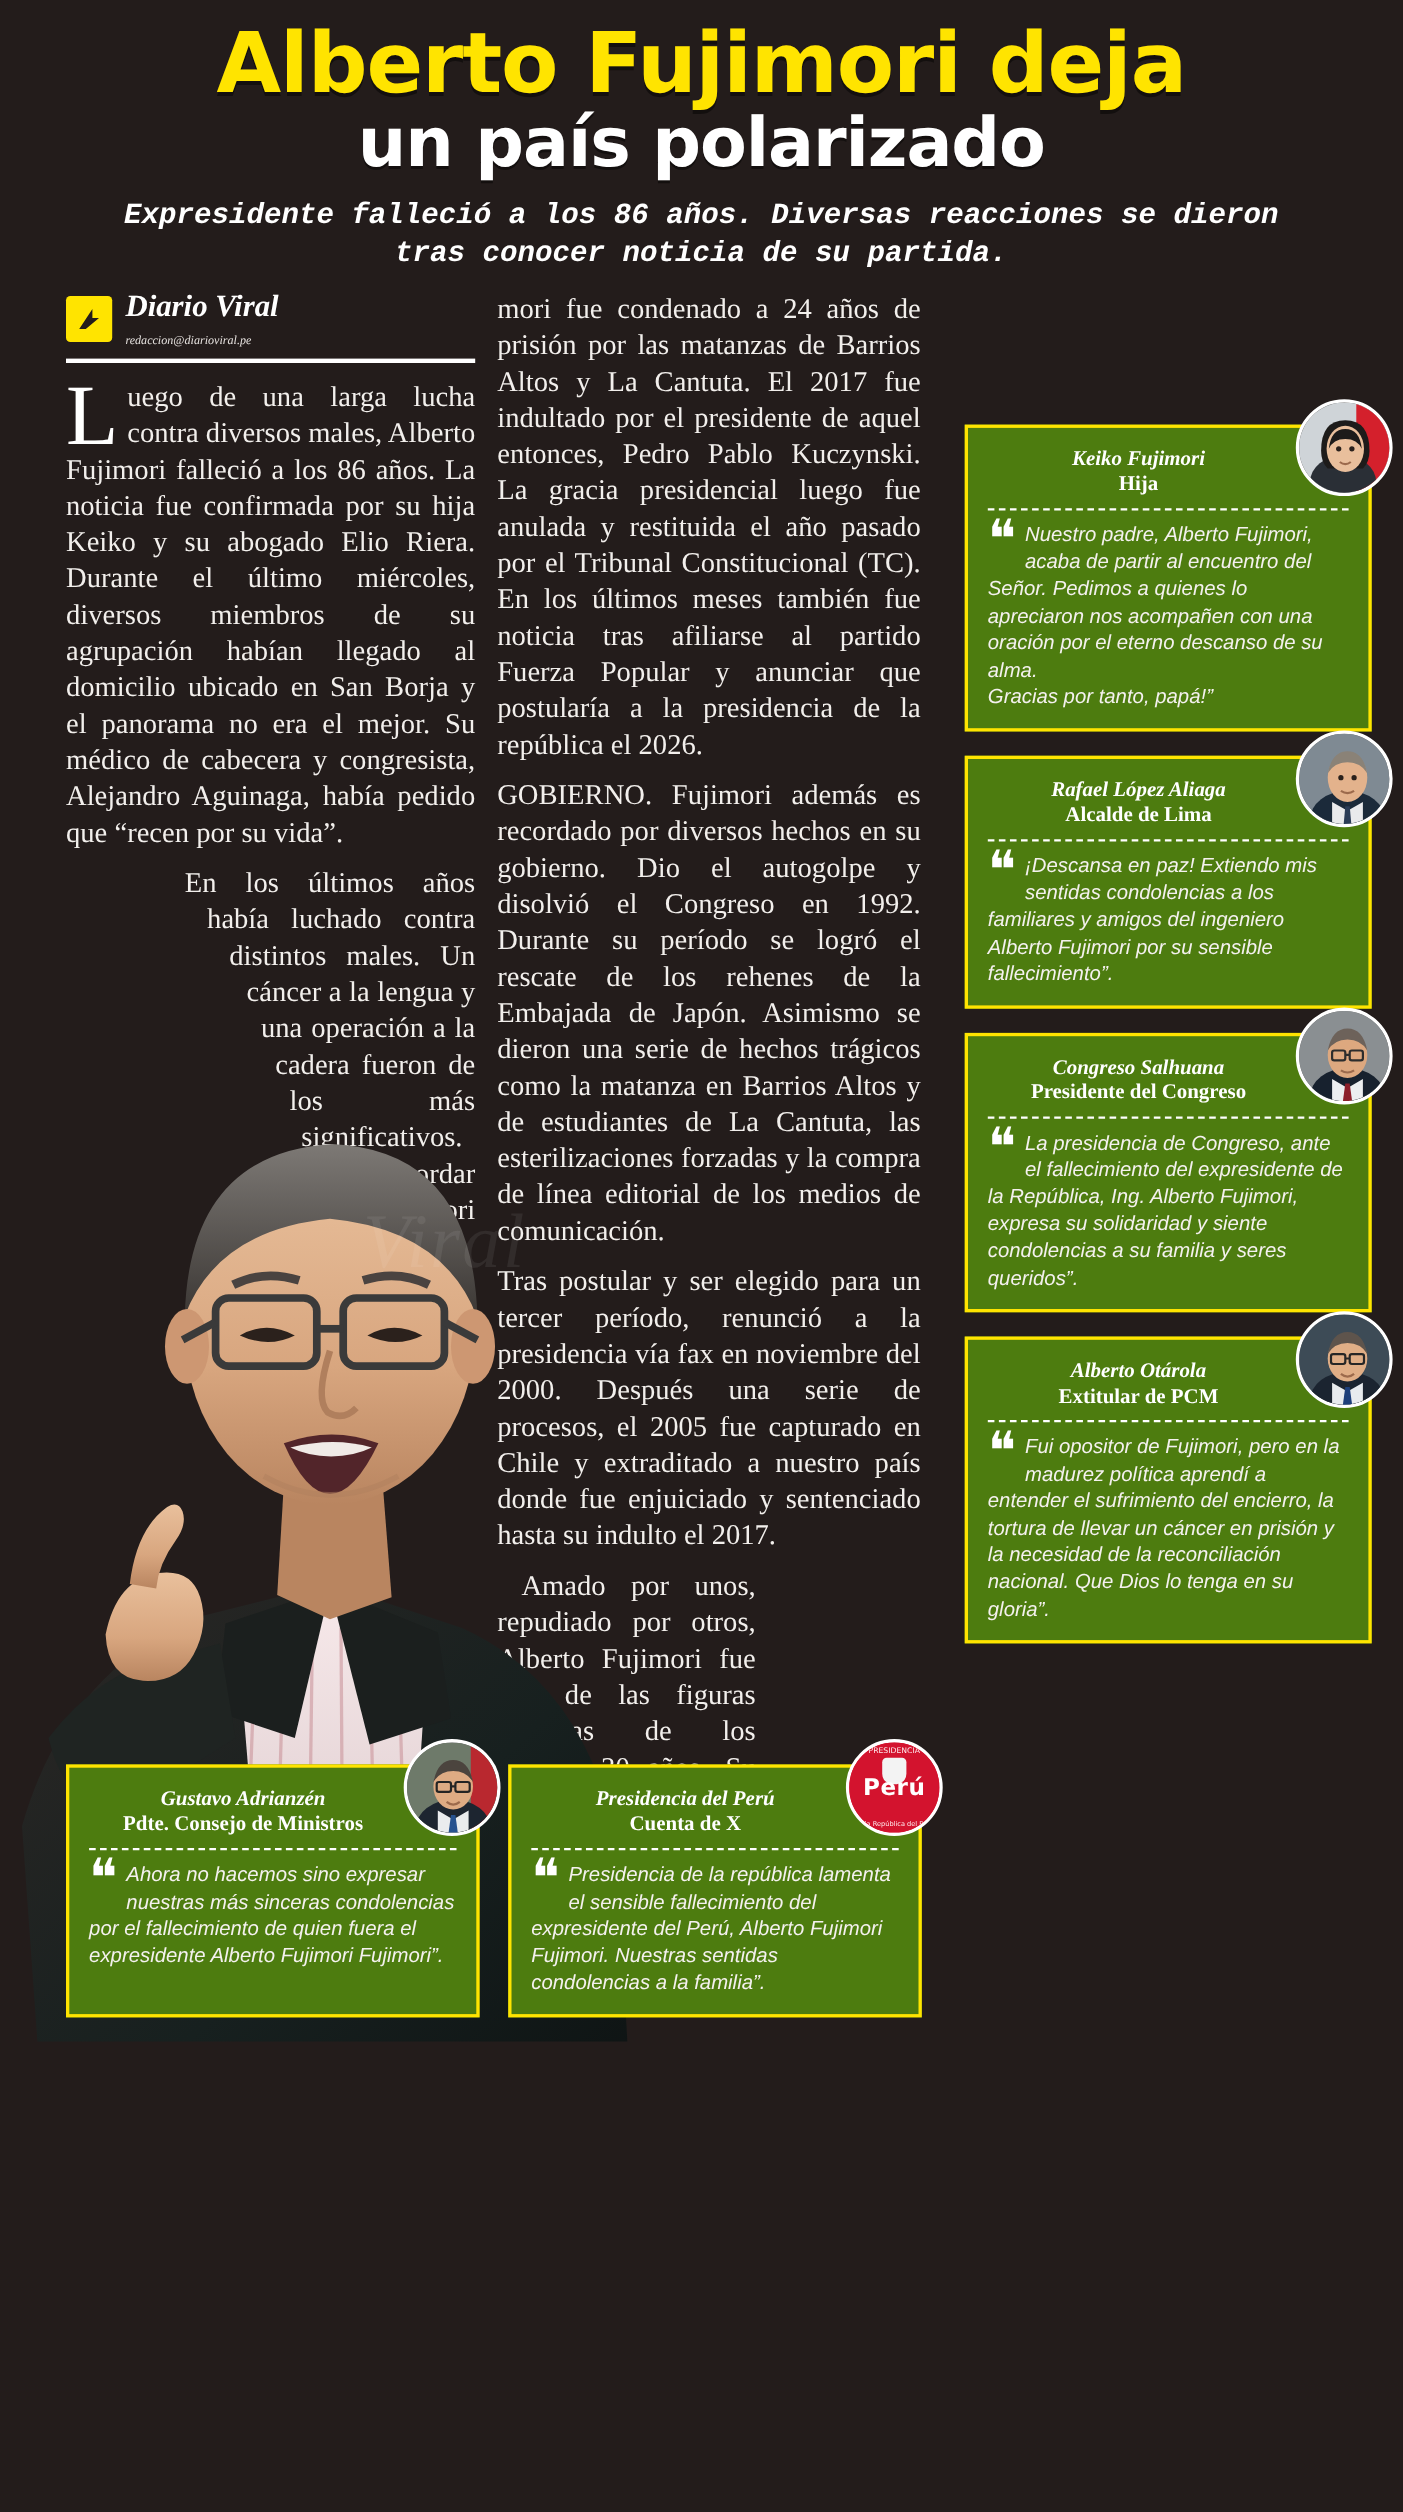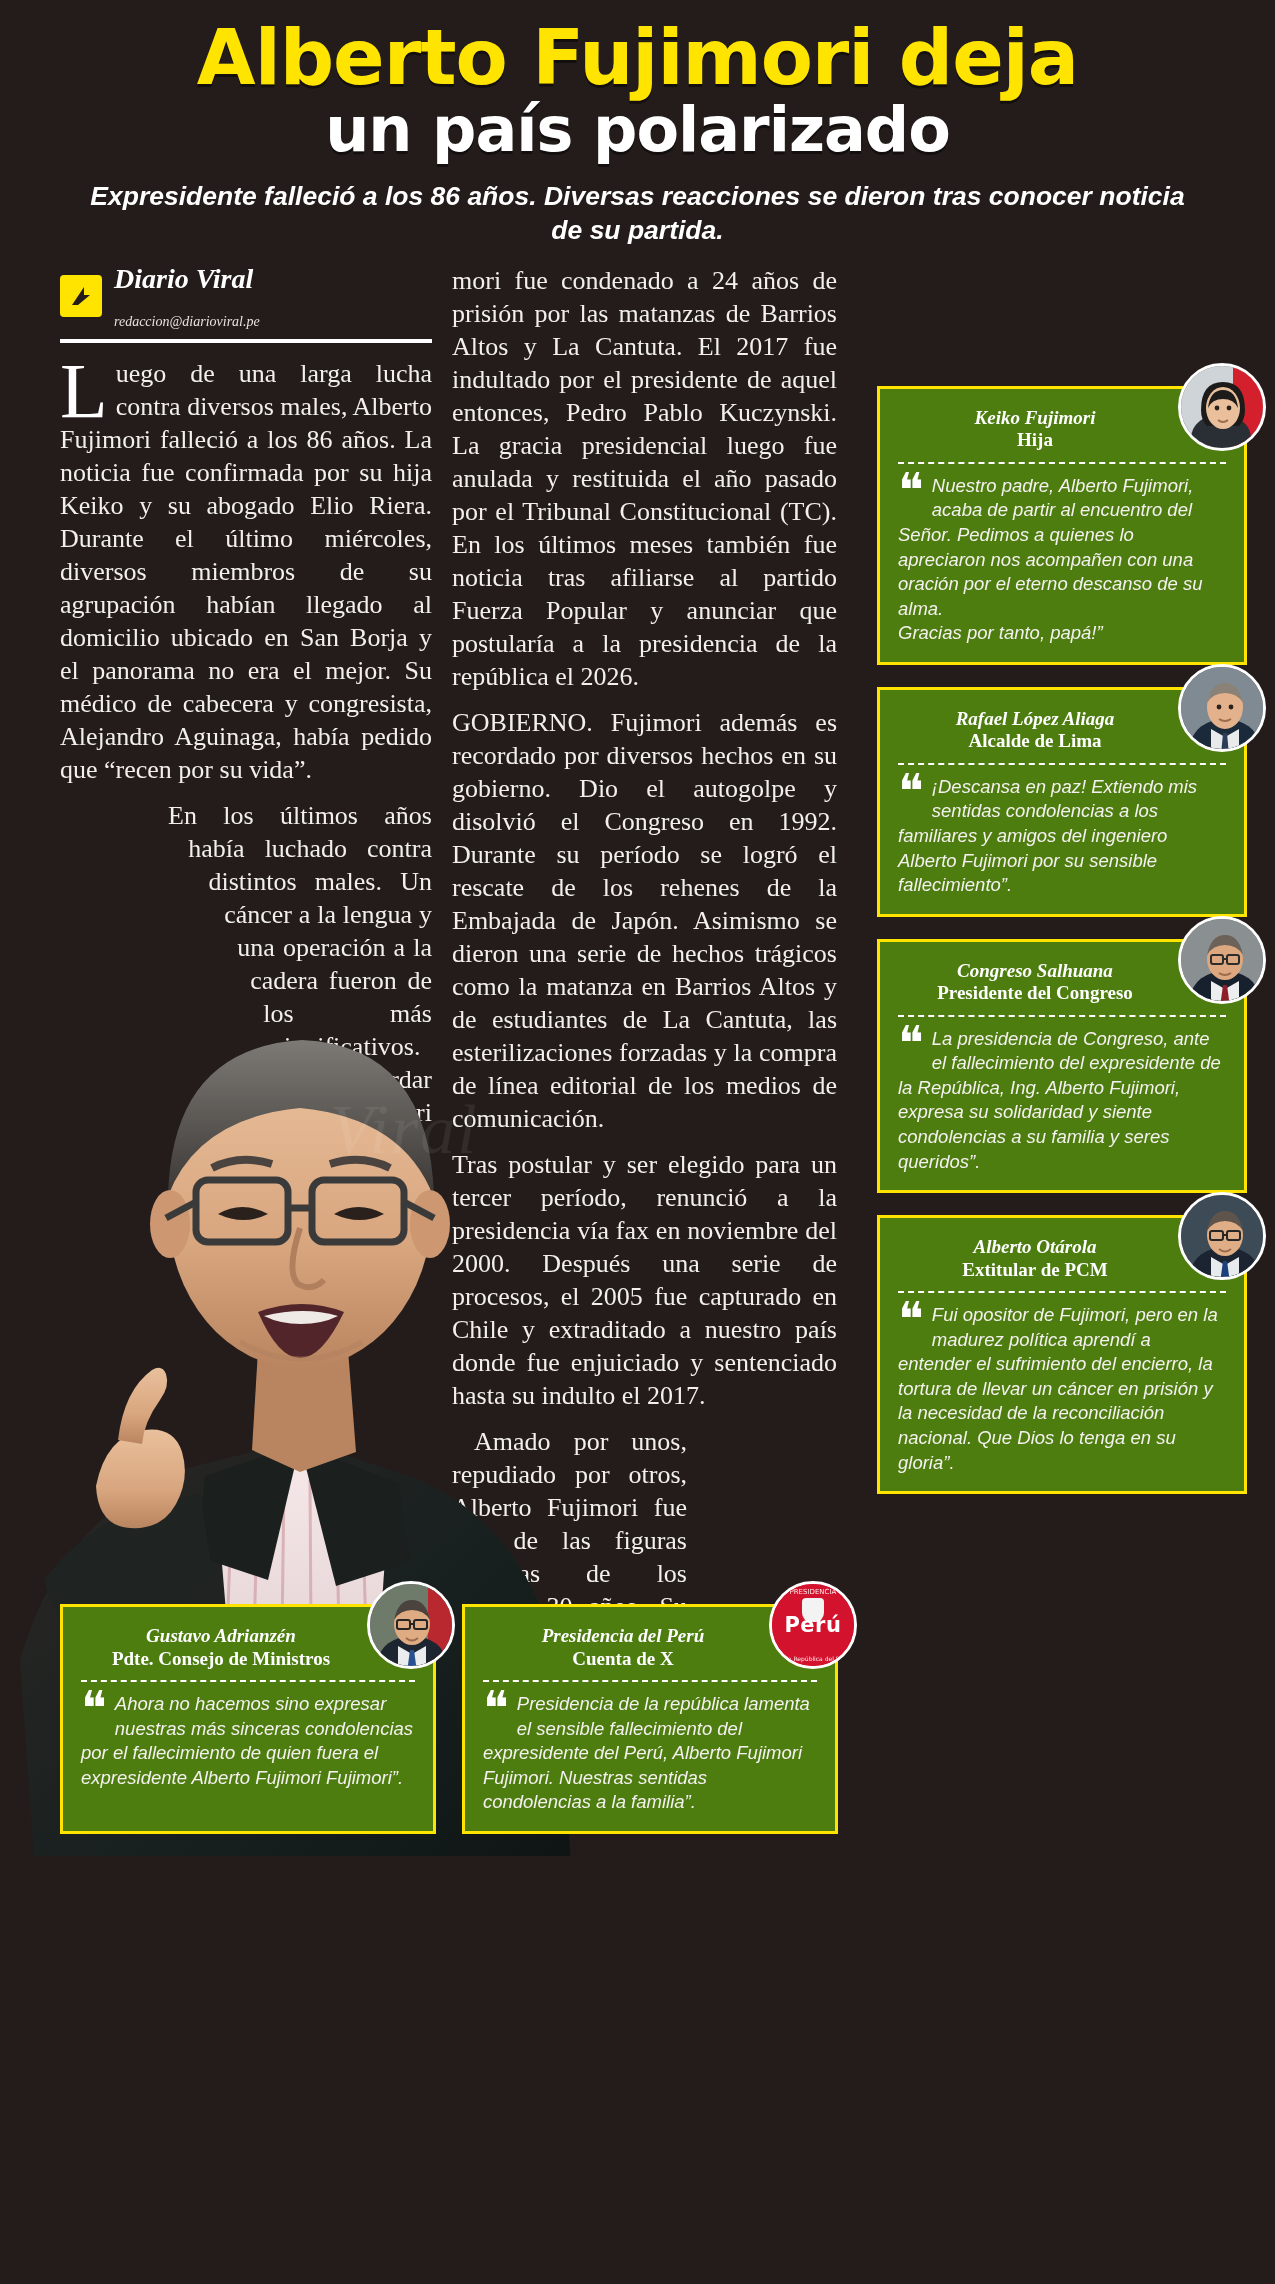--- a/index.html
+++ b/index.html
@@ -31,21 +31,21 @@
     font-size:62px;
     line-height:1.05;
     color:#ffffff;
     letter-spacing:-1px;
     margin-top:2px;
     text-shadow:0 3px 0 rgba(0,0,0,0.45);
   }
   .subhead {
     margin:18px auto 0 auto;
     width:1100px;
-    font-family:Liberation Sans, sans-serif;
+    font-family:Liberation Mono, monospace;
     font-style:italic;
     font-weight:bold;
     font-size:26.5px;
     line-height:1.28;
     color:#ffffff;
     text-align:center;
   }
 
   
   .content {
@@ -66,22 +66,22 @@
     display:flex;align-items:center;justify-content:center;
   }
   .mast-logo svg { display:block; }
   .mast-name {
     font-family:"Liberation Serif", serif;
     font-style:italic; font-weight:bold; font-size:28px; color:#ffffff;
     line-height:1.1;
   }
   .mast-mail {
     font-family:"Liberation Serif", serif;
-    font-style:italic; font-size:14px; color:#e7e3e0;
-    line-height:1.1; margin-top:19px;
+    font-style:italic; font-size:11px; color:#e7e3e0;
+    line-height:1.1; margin-top:9px;
   }
   .mast-rule { height:4px; background:#ffffff; margin:10px 0 14px 0; width:100%; }
 
   
   .bodytext {
     font-family:Liberation Serif, serif;
     font-size:26px;
     line-height:1.27;
     text-align:justify;
     color:#f2efec;

